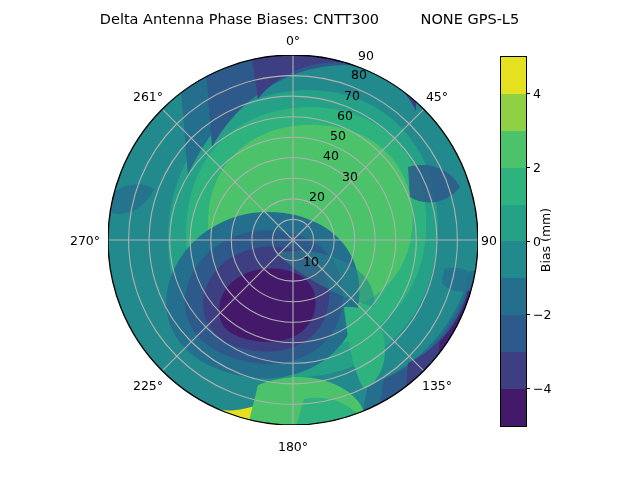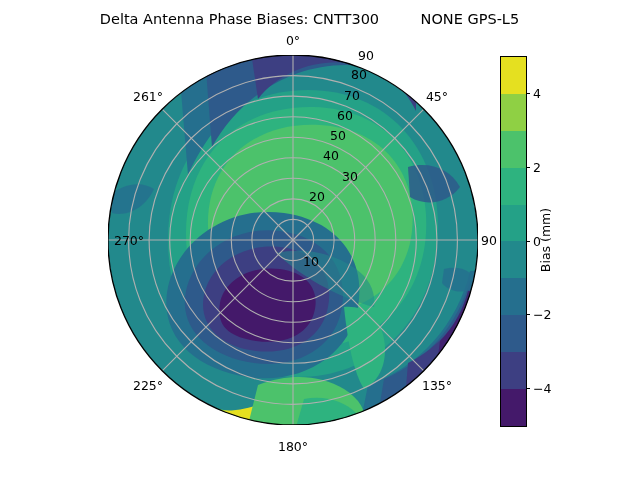--- a/index.html
+++ b/index.html
@@ -293,21 +293,21 @@
 <div class="radial-label" style="left:352px; top:95px;">70</div>
 <div class="radial-label" style="left:359px; top:74px;text-align:center;">80</div>
 <div class="radial-label" style="left:366px; top:55px;">90</div>
 
 <div class="angle-label" style="left:293px; top:40px;">0°</div>
 <div class="angle-label" style="left:437px; top:96px;">45°</div>
 <div class="angle-label" style="left:489px; top:240px;">90</div>
 <div class="angle-label" style="left:437px; top:385px;">135°</div>
 <div class="angle-label" style="left:293px; top:446px;">180°</div>
 <div class="angle-label" style="left:148px; top:385px;">225°</div>
-<div class="angle-label" style="left:85px; top:240px;margin-left:44px;">270°</div>
+<div class="angle-label" style="left:85px; top:240px;">270°</div>
 <div class="angle-label" style="left:148px; top:96px;">261°</div>
 
 <div id="colorbar-axes">
   <span class="cb-band" style="height:36.9px; background:#e5e020;"></span>
   <span class="cb-band" style="height:36.9px; background:#8fd044;"></span>
   <span class="cb-band" style="height:36.9px; background:#4cc26b;"></span>
   <span class="cb-band" style="height:36.9px; background:#2eb37f;"></span>
   <span class="cb-band" style="height:36.9px; background:#24a187;"></span>
   <span class="cb-band" style="height:36.9px; background:#22898c;"></span>
   <span class="cb-band" style="height:36.9px; background:#256f8e;"></span>

